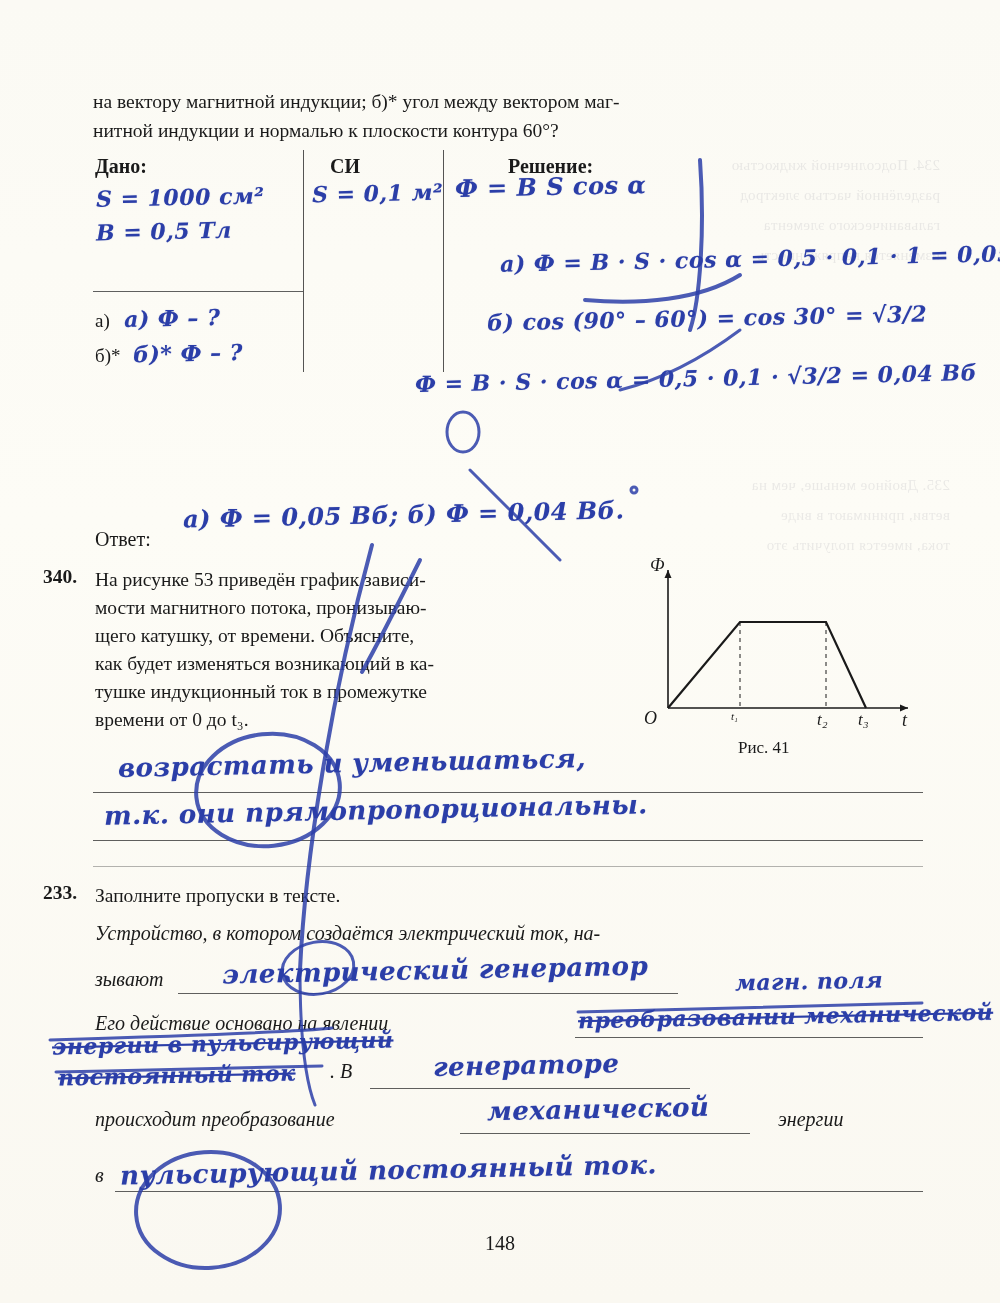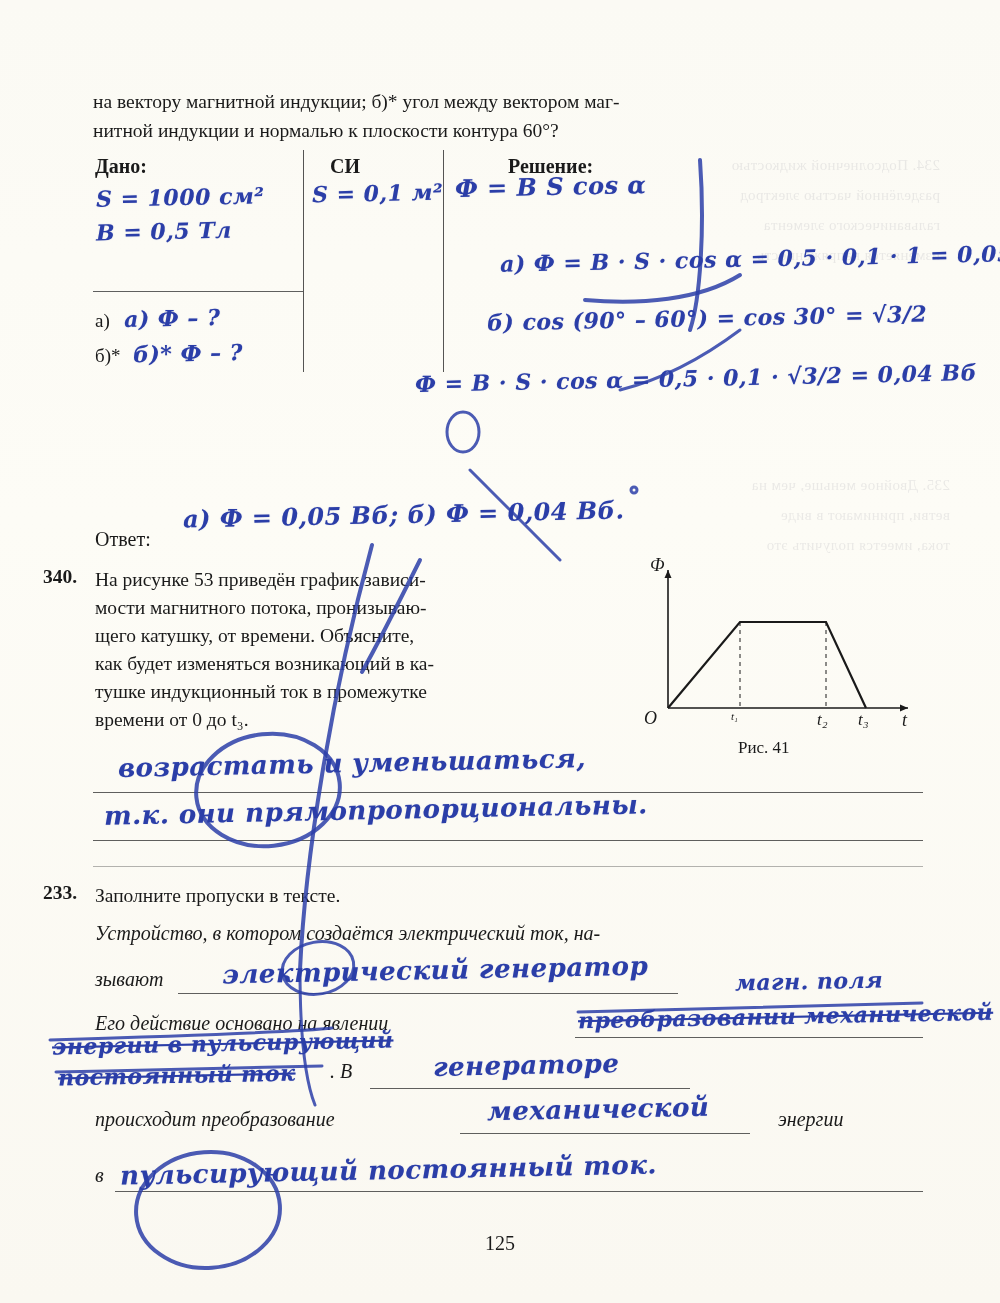--- a/index.html
+++ b/index.html
@@ -178,21 +178,21 @@
 
     <div class="txt" style="left:95px;top:1108px;font-size:20px;font-style:italic;">происходит преобразование</div>
     <div class="ruleline" style="left:460px;top:1133px;width:290px;"></div>
     <div class="hw s26" style="left:487px;top:1094px;">механической</div>
     <div class="txt" style="left:760px;top:1108px;font-size:20px;font-style:italic;margin-left:18px;">энергии</div>
 
     <div class="txt" style="left:95px;top:1164px;font-size:20px;font-style:italic;">в</div>
     <div class="ruleline" style="left:115px;top:1191px;width:808px;"></div>
     <div class="hw s26" style="left:120px;top:1155px;">пульсирующий постоянный ток.</div>
 
-    <div class="pagenum" style="left:485px;top:1232px;">125</div>
+    <div class="pagenum" style="left:485px;top:1232px;">148</div>
 
     <svg style="position:absolute;left:0;top:0;" width="1000" height="1303">
 
       <path class="pen pen-thick" d="M700 160 C 705 230, 700 300, 690 330"></path>
       <path class="pen pen-thick" d="M585 300 C 640 305, 700 300, 740 275"></path>
       <path class="pen pen-med" d="M620 390 C 660 380, 700 360, 740 330"></path>
 
       <ellipse class="pen pen-med" cx="463" cy="432" rx="16" ry="20"></ellipse>
       <circle class="pen" cx="634" cy="490" r="3" stroke-width="3"></circle>
       <path class="pen pen-med" d="M470 470 C 500 500, 530 530, 560 560"></path>

